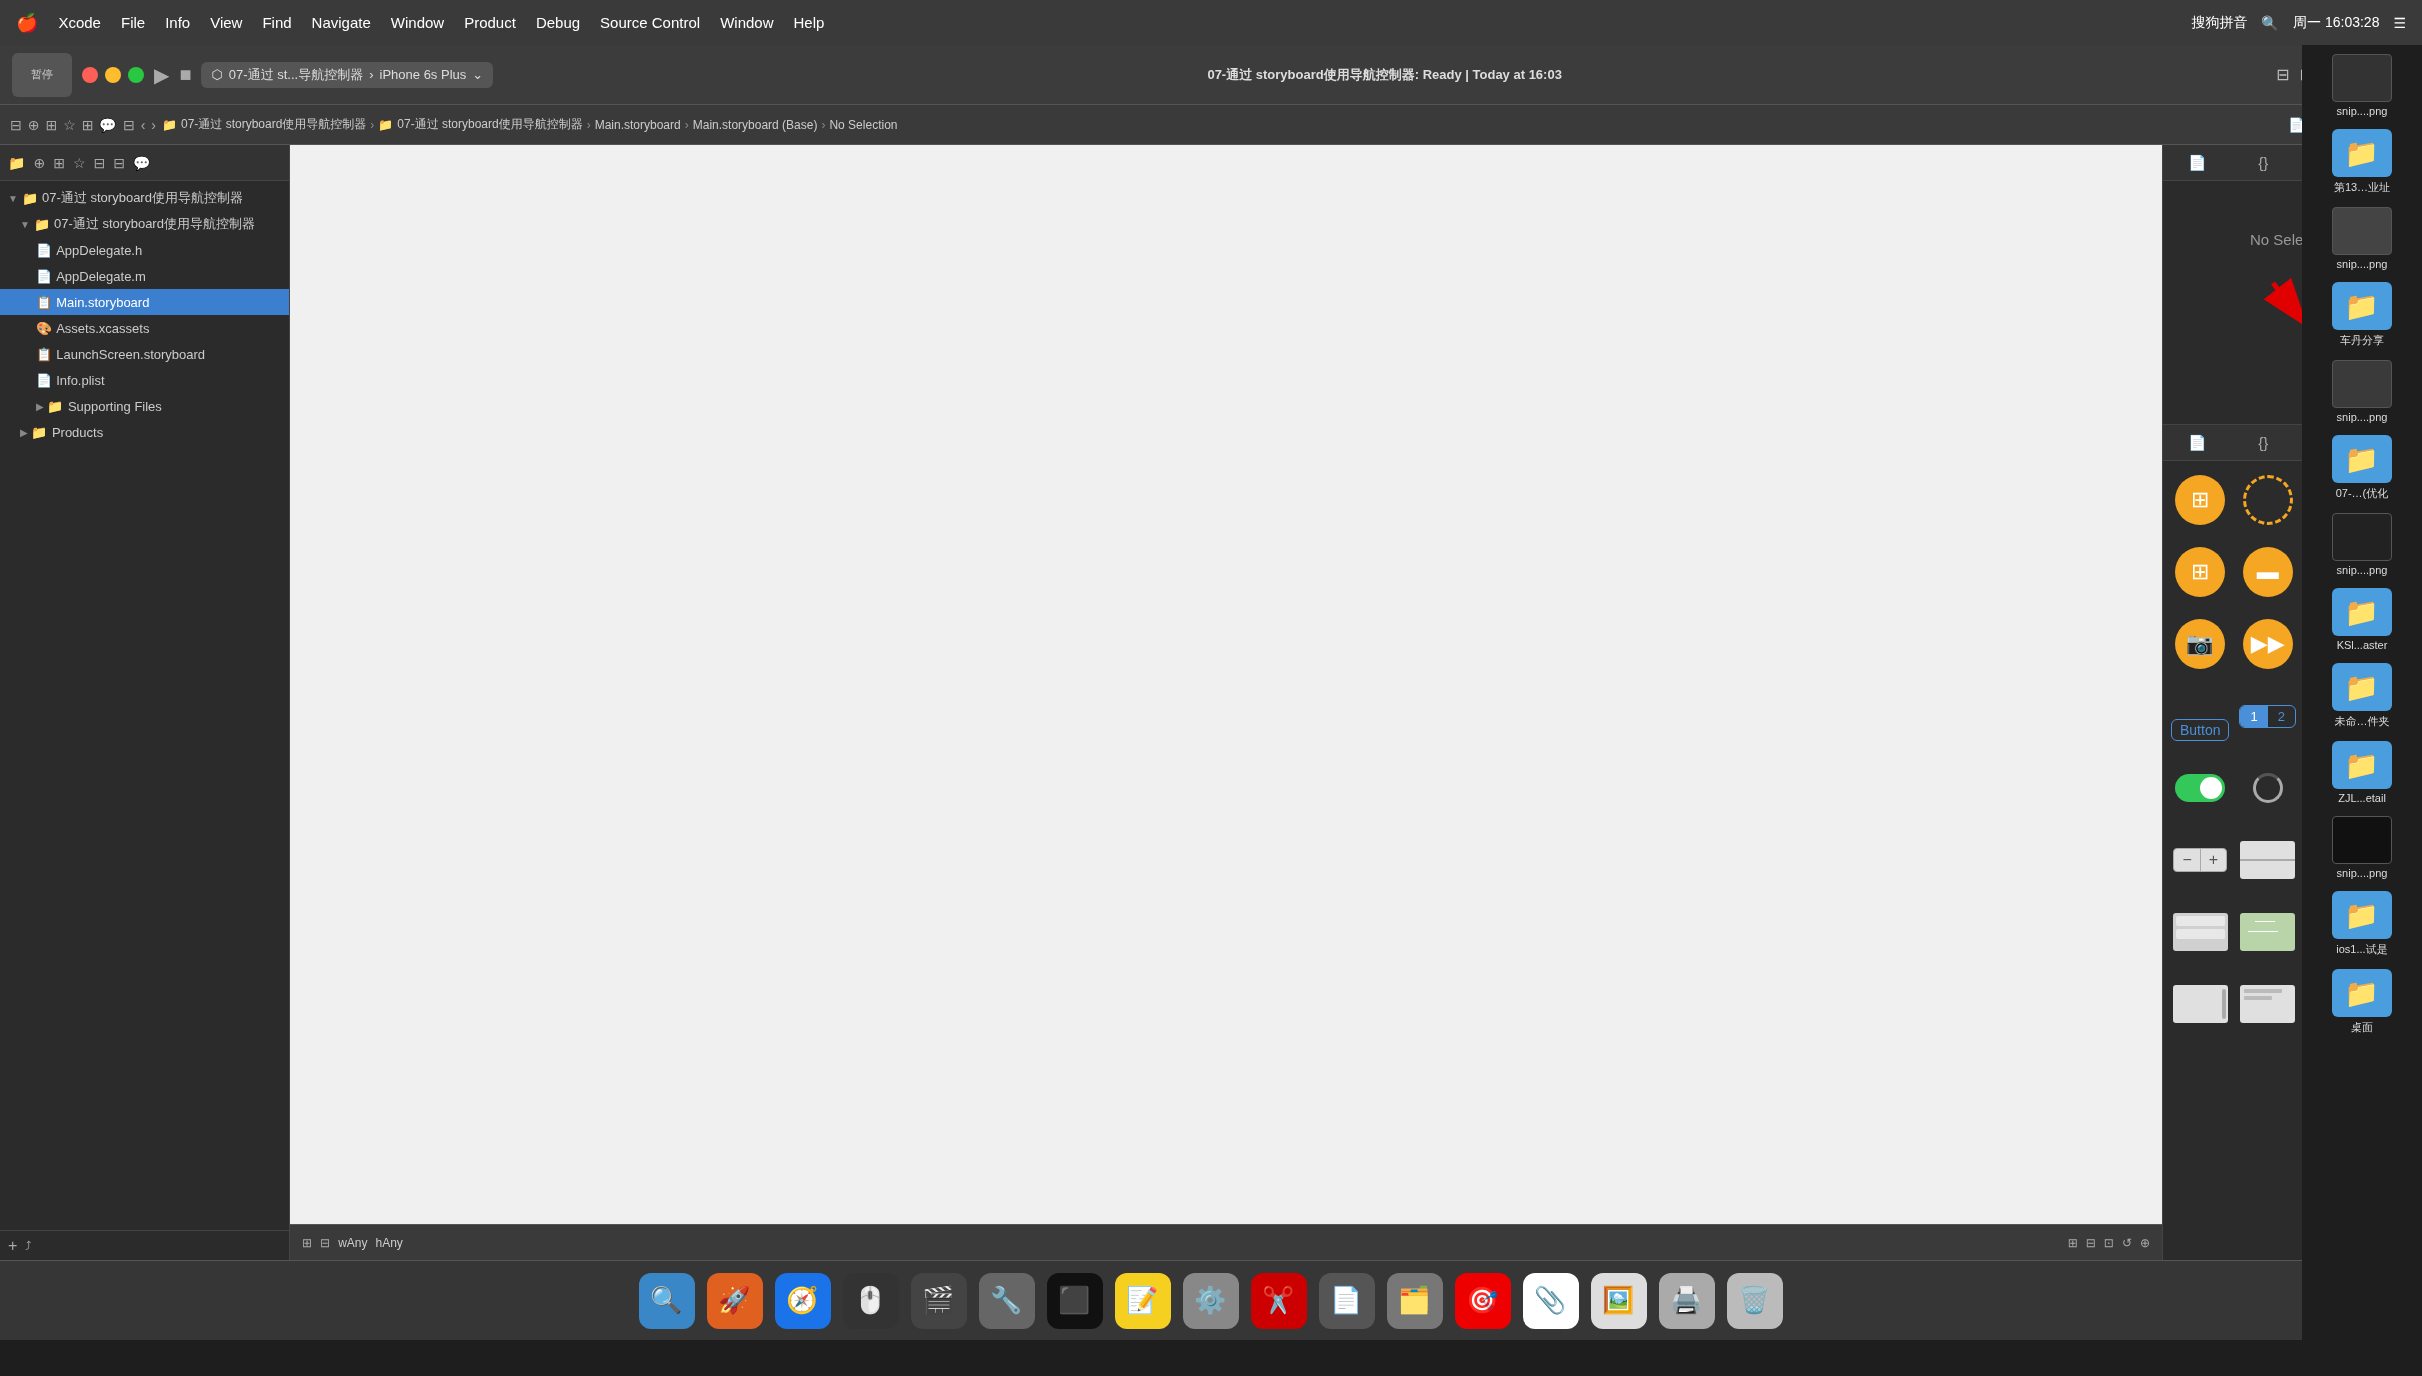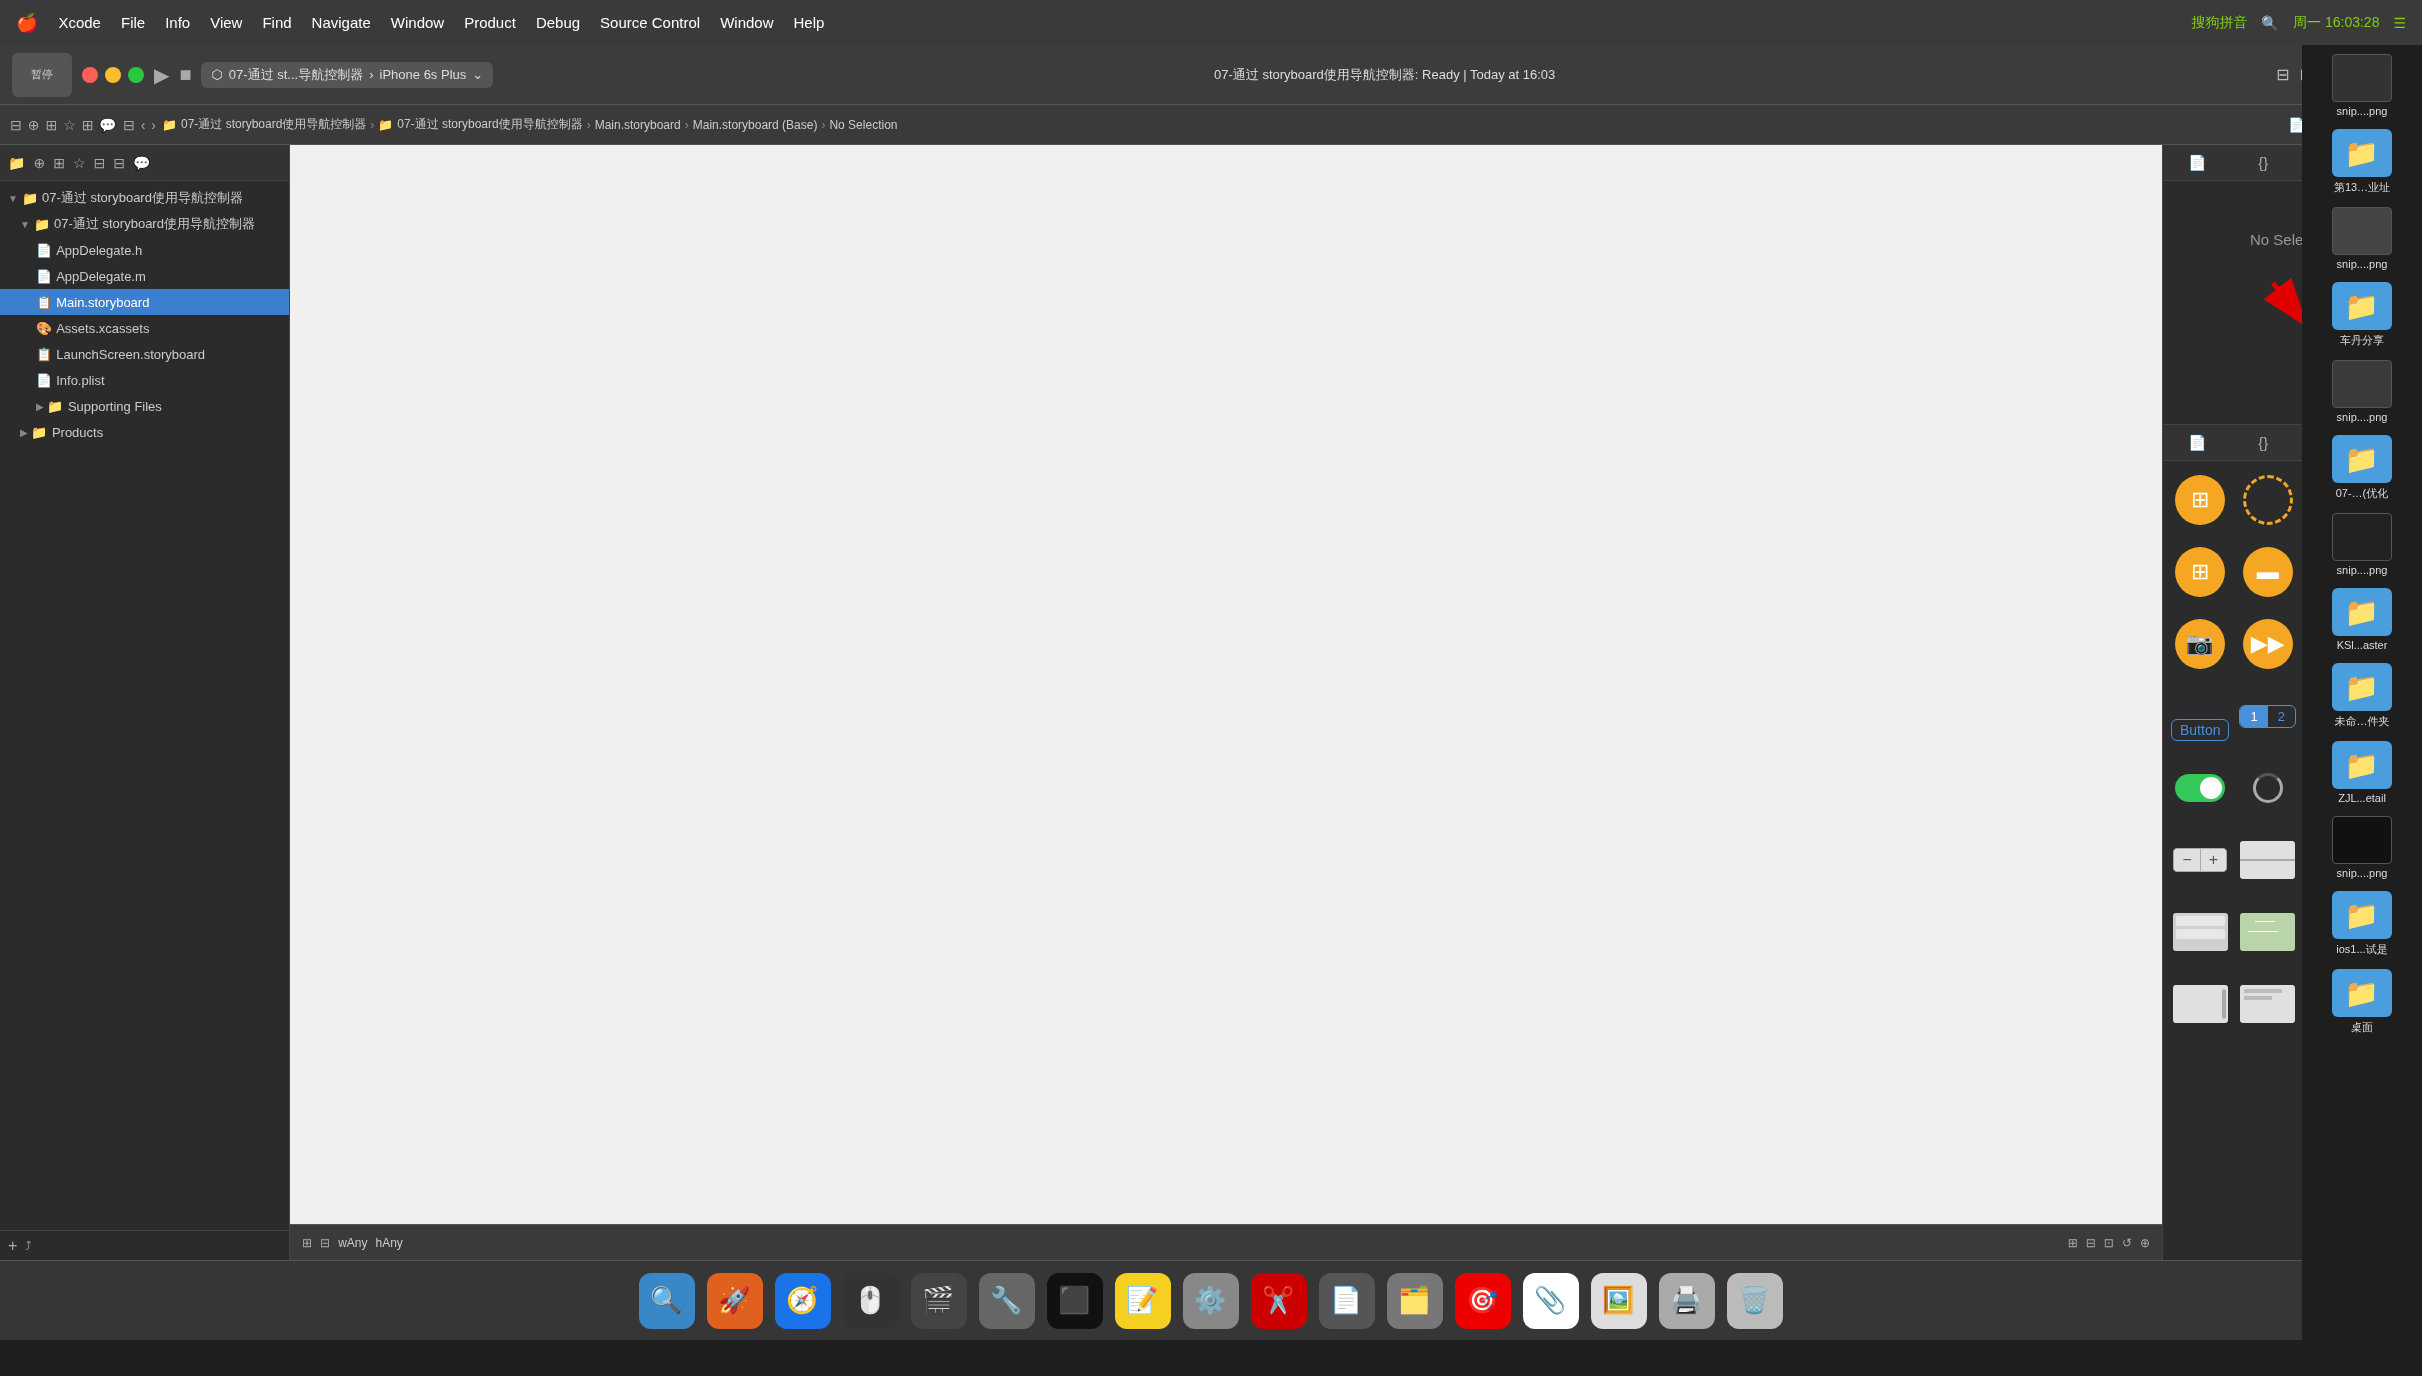--- a/index.html
+++ b/index.html
@@ -32,21 +32,21 @@
       font-size: 15px;
       color: #fff;
       cursor: pointer;
       white-space: nowrap;
     }
     .menu-bar-right {
       margin-left: auto;
       display: flex;
       align-items: center;
       gap: 14px;
-      color: #84cc16;
+      color: #ffffff;
       font-size: 14px;
     }
 
     
     .toolbar {
       width: 100%;
       height: 60px;
       background: #3c3c3c;
       border-bottom: 1px solid #555;
       display: flex;
@@ -85,20 +85,21 @@
       padding: 4px 10px;
       color: #ddd;
       font-size: 13px;
       cursor: pointer;
     }
     .toolbar-status {
       flex: 1;
       text-align: center;
       color: #ddd;
       font-size: 13px;
+      font-weight: bold;
     }
     .toolbar-right-icons {
       display: flex;
       gap: 10px;
       align-items: center;
     }
     .toolbar-icon {
       color: #bbb;
       font-size: 16px;
       cursor: pointer;

